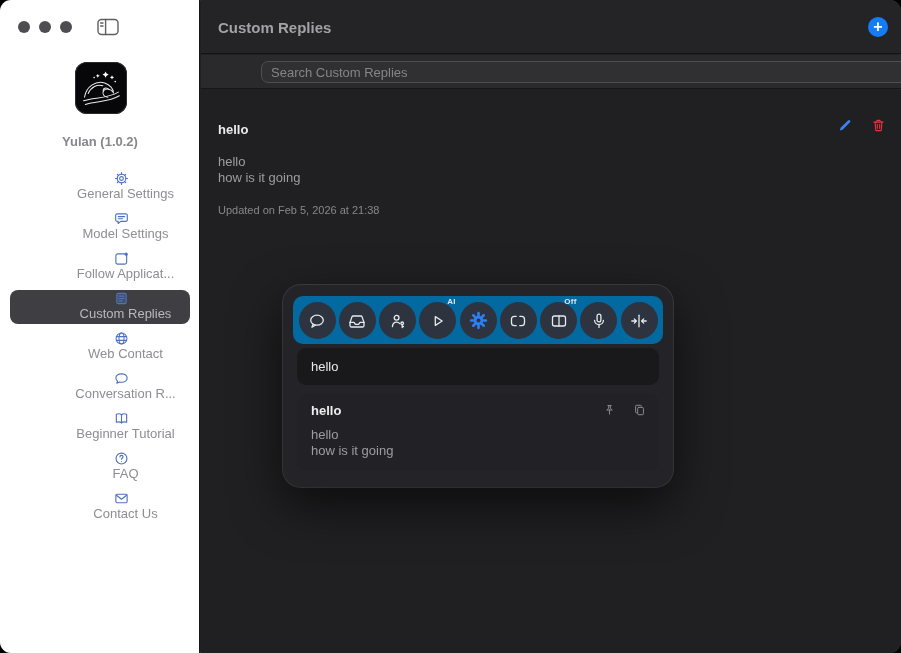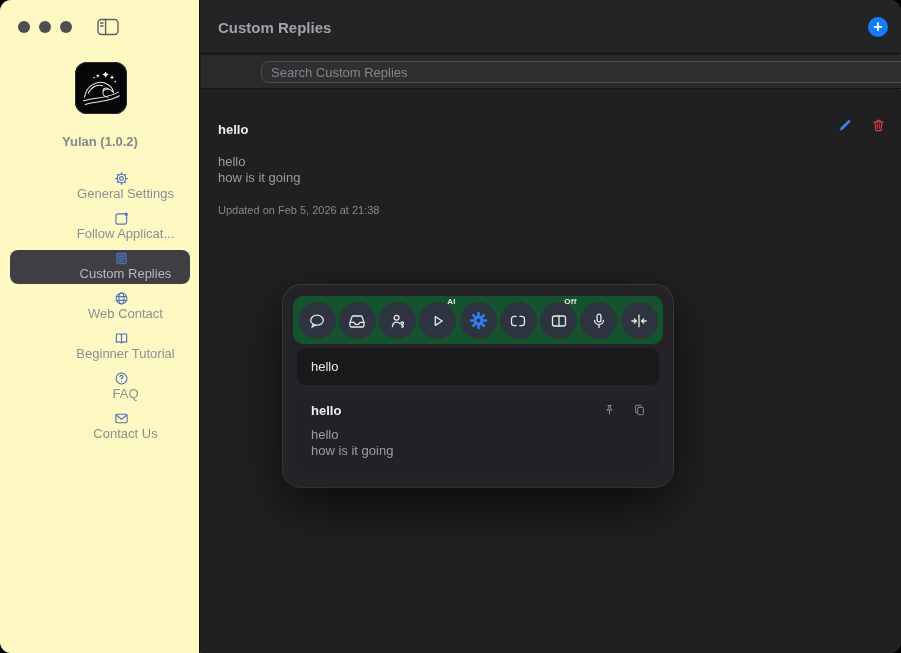--- a/index.html
+++ b/index.html
@@ -3,21 +3,21 @@
 <meta charset="utf-8">
 <style>
   * { margin:0; padding:0; box-sizing:border-box; }
   html,body { background:#000; }
   body { width:901px; height:653px; font-family:"Liberation Sans", sans-serif; -webkit-font-smoothing:antialiased; }
 
   .window { position:relative; width:901px; height:653px; background:#202022; border-radius:11px; overflow:hidden;
             box-shadow: inset 0 0 0 1px rgba(255,255,255,0.07); }
 
   
-  .sidebar { position:absolute; left:0; top:0; width:200px; height:653px; background:#fef9c3; border-right:1px solid #161618; }
+  .sidebar { position:absolute; left:0; top:0; width:200px; height:653px; background:#ffffff; border-right:1px solid #161618; }
   .traffic { position:absolute; top:21px; left:18px; display:flex; gap:9px; }
   .traffic .dot { width:12px; height:12px; border-radius:50%; background:#4e4e50; }
   .toggle-sidebar { position:absolute; top:18px; left:97px; color:#5f5f62; }
   .app-icon { position:absolute; left:75px; top:62px; width:52px; height:52px; border-radius:12px; background:#070709;
               box-shadow: inset 0 0 0 1px #2c2c2e; display:flex; align-items:center; justify-content:center; }
   .app-name { position:absolute; top:134px; left:0; width:200px; text-align:center; font-size:13px; font-weight:bold; color:#87878b; }
   .nav { position:absolute; top:170px; left:10px; width:180px; }
   .nav-item { display:flex; align-items:center; height:34px; margin-bottom:6px; border-radius:8px; padding-left:42px; cursor:default;flex-direction:column; }
   .nav-item.selected { background:#3f3f43; }
   .nav-icon { width:16px; height:16px; color:#4e73bb; display:flex; align-items:center; justify-content:center; flex:0 0 16px; }
@@ -38,21 +38,21 @@
   .reply-row { position:relative; padding:32px 17px 0 17px; }
   .reply-title { font-size:13px; font-weight:bold; color:#ececee; }
   .reply-body { margin-top:17px; font-size:13px; color:#9c9ca1; line-height:16px; }
   .reply-updated { margin-top:18px; font-size:11px; color:#87878c; }
   .row-actions { position:absolute; top:27px; right:15px; display:flex; gap:17px; }
   .row-actions .act { width:16px; height:16px; display:flex; align-items:center; justify-content:center; }
 
   
   .overlay { position:absolute; left:283px; top:285px; width:390px; height:202px; border-radius:18px; background:#242428;
              box-shadow: 0 0 0 1px rgba(255,255,255,0.13), 0 18px 50px rgba(0,0,0,0.65); }
-  .ov-toolbar { position:absolute; left:10px; top:11px; width:370px; height:48px; border-radius:10px; background:#14532d;
+  .ov-toolbar { position:absolute; left:10px; top:11px; width:370px; height:48px; border-radius:10px; background:#0369a1;
                 display:flex; align-items:center; justify-content:space-between; padding:0 4px; }
   .tb-btn { position:relative; width:40px; height:48px; display:flex; align-items:flex-end; justify-content:center; padding-bottom:5px; }
   .tb-circle { width:37px; height:37px; border-radius:50%; background:#2d3440; display:flex; align-items:center; justify-content:center; color:#e7e9ec; }
   .tb-badge { position:absolute; top:1px; right:2px; font-size:8px; font-weight:bold; color:#e2e6ea; letter-spacing:.2px; }
   .ov-input { position:absolute; left:14px; top:63px; width:362px; height:37px; border-radius:9px; background:#19191c; border:none;
               color:#e9e9eb; font-size:13px; padding:0 14px; outline:none; font-family:"Liberation Sans",sans-serif; }
   .ov-card { position:absolute; left:14px; top:109px; width:362px; height:77px; border-radius:10px; background:#222226; }
   .ov-card-title { position:absolute; left:14px; top:9px; font-size:13px; font-weight:bold; color:#ededef; }
   .ov-card-body { position:absolute; left:14px; top:33px; font-size:13px; color:#9c9ca1; line-height:16px; }
   .ov-card-act { position:absolute; top:9px; width:14px; height:14px; color:#8d8d92; display:flex; align-items:center; justify-content:center; }
@@ -102,20 +102,29 @@
         <span class="nav-icon">
           <svg width="15" height="15" viewBox="0 0 16 16" fill="none" stroke="currentColor" stroke-width="1.2" stroke-linecap="round">
             <circle cx="8" cy="8" r="2"></circle>
               <circle cx="8" cy="8" r="4.6"></circle>
             <path d="M8 1.6 v1.8 M8 12.6 v1.8 M1.6 8 h1.8 M12.6 8 h1.8 M3.5 3.5 l1.3 1.3 M11.2 11.2 l1.3 1.3 M12.5 3.5 l-1.3 1.3 M4.8 11.2 l-1.3 1.3"></path>
           </svg>
         </span>
         <span class="nav-label">General Settings</span>
       </div>
 
+      <div class="nav-item">
+        <span class="nav-icon">
+          <svg width="15" height="15" viewBox="0 0 16 16" fill="none" stroke="currentColor" stroke-width="1.2" stroke-linecap="round" stroke-linejoin="round">
+            <path d="M1.8 4.5 a1.5 1.5 0 0 1 1.5 -1.5 h9.4 a1.5 1.5 0 0 1 1.5 1.5 v5 a1.5 1.5 0 0 1 -1.5 1.5 H7.2 L4.4 13.3 V11 H3.3 a1.5 1.5 0 0 1 -1.5 -1.5 z"></path>
+            <path d="M4.6 6 h6.8 M4.6 8.2 h4.6"></path>
+          </svg>
+        </span>
+        <span class="nav-label">Model Settings</span>
+      </div>
 
       <div class="nav-item">
         <span class="nav-icon">
           <svg width="15" height="15" viewBox="0 0 16 16" fill="none" stroke="currentColor" stroke-width="1.2" stroke-linecap="round">
             <rect x="2" y="3" width="11.5" height="11" rx="2"></rect>
             <circle cx="13" cy="3.4" r="1.7" fill="currentColor" stroke="none"></circle>
           </svg>
         </span>
         <span class="nav-label">Follow Applicat...</span>
       </div>
@@ -135,20 +144,28 @@
         <span class="nav-icon">
           <svg width="15" height="15" viewBox="0 0 16 16" fill="none" stroke="currentColor" stroke-width="1.1" stroke-linecap="round">
             <circle cx="8" cy="8" r="5.8"></circle>
               <ellipse cx="8" cy="8" rx="2.7" ry="5.8"></ellipse>
             <path d="M2.5 6 h11 M2.5 10 h11"></path>
           </svg>
         </span>
         <span class="nav-label">Web Contact</span>
       </div>
 
+      <div class="nav-item">
+        <span class="nav-icon">
+          <svg width="15" height="15" viewBox="0 0 16 16" fill="none" stroke="currentColor" stroke-width="1.2" stroke-linecap="round" stroke-linejoin="round">
+            <path d="M8 3 c3.6 0 6 2 6 4.5 S11.6 12 8 12 c-.8 0 -1.6 -.1 -2.3 -.3 L3 13 l.8 -2.2 C2.7 10 2 8.8 2 7.5 2 5 4.4 3 8 3 z"></path>
+          </svg>
+        </span>
+        <span class="nav-label">Conversation R...</span>
+      </div>
 
       <div class="nav-item">
         <span class="nav-icon">
           <svg width="15" height="15" viewBox="0 0 16 16" fill="none" stroke="currentColor" stroke-width="1.2" stroke-linecap="round" stroke-linejoin="round">
             <path d="M8 4 C6.5 2.8 4.5 2.8 2.5 3.4 V12 c2 -.6 4 -.6 5.5 .6 1.5 -1.2 3.5 -1.2 5.5 -.6 V3.4 C11.5 2.8 9.5 2.8 8 4 z"></path>
             <path d="M8 4 v8.6"></path>
           </svg>
         </span>
         <span class="nav-label">Beginner Tutorial</span>
       </div>

